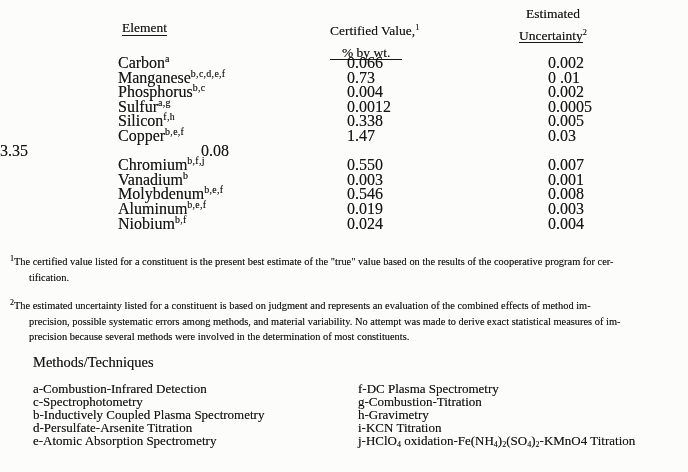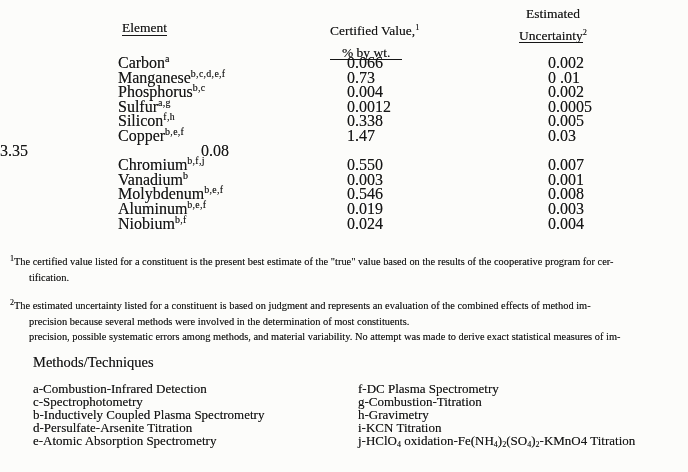--- a/index.html
+++ b/index.html
@@ -139,22 +139,22 @@
       <div class="c-unc">0.004</div>
     </div>
   </div>
 
   <div class="footnote footnote-1">
       <div class="fn-line"><sup>1</sup>The certified value listed for a constituent is the present best estimate of the "true" value based on the results of the cooperative program for cer-</div>
       <div class="fn-line cont">tification.</div>
     </div>
   <div class="footnote footnote-2">
       <div class="fn-line"><sup>2</sup>The estimated uncertainty listed for a constituent is based on judgment and represents an evaluation of the combined effects of method im-</div>
+      <div class="fn-line cont">precision, possible systematic errors among methods, and material variability. No attempt was made to derive exact statistical measures of im-</div>
       <div class="fn-line cont">precision because several methods were involved in the determination of most constituents.</div>
-      <div class="fn-line cont">precision, possible systematic errors among methods, and material variability. No attempt was made to derive exact statistical measures of im-</div>
     </div>
 
   <div class="methods-heading">Methods/Techniques</div>
   <div class="methods">
     <div class="m-col-left">
         <div class="method-item">a-Combustion-Infrared Detection</div>
         <div class="method-item">c-Spectrophotometry</div>
         <div class="method-item">b-Inductively Coupled Plasma Spectrometry</div>
         <div class="method-item">d-Persulfate-Arsenite Titration</div>
         <div class="method-item">e-Atomic Absorption Spectrometry</div>

